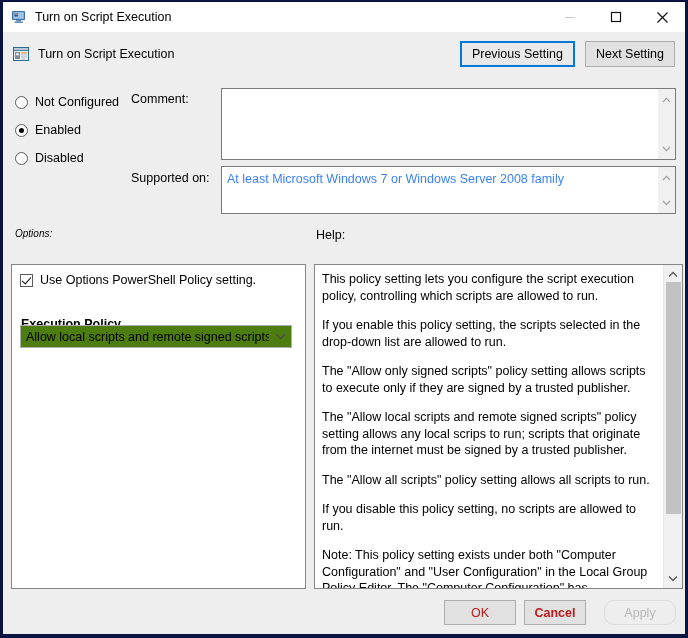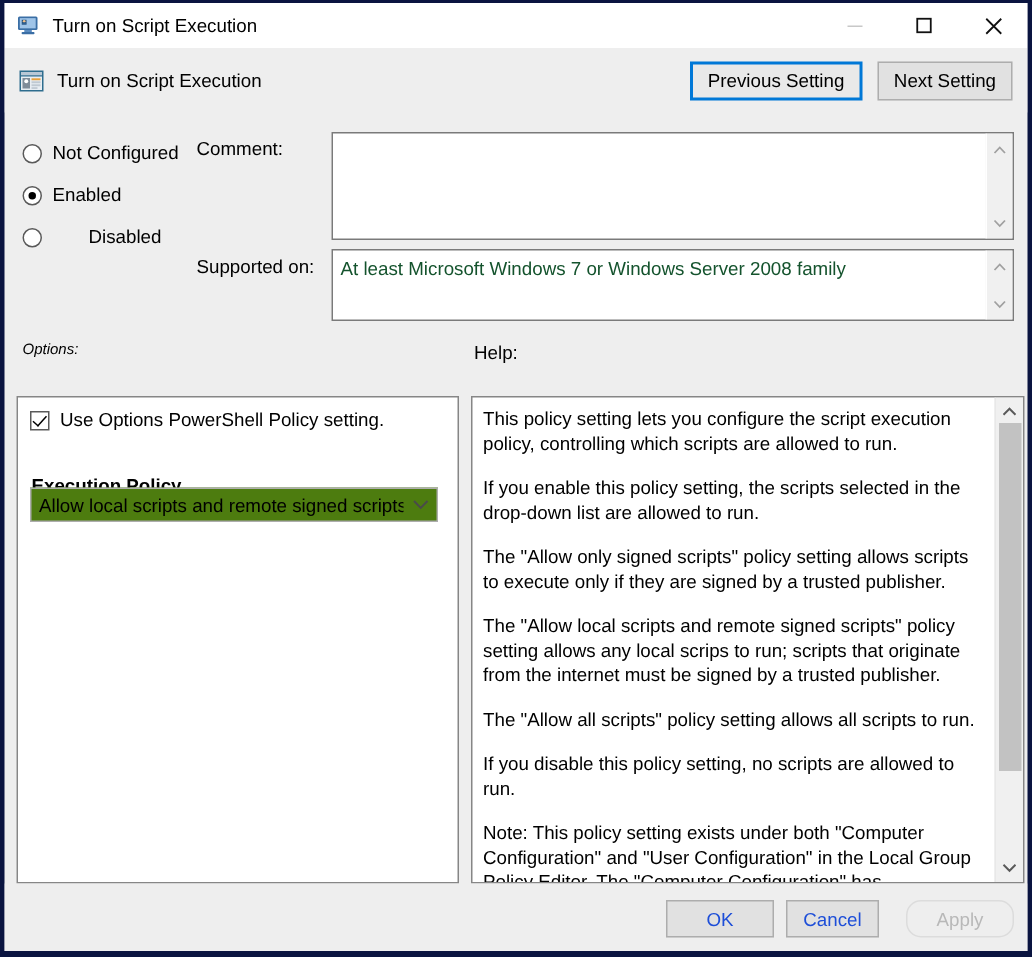--- a/index.html
+++ b/index.html
@@ -143,21 +143,21 @@
     background: #ffffff;
     border: 1px solid #7a7a7a;
     overflow: hidden;
   }
   .tb-inner {
     position: absolute;
     left: 0; top: 0; right: 17px; bottom: 0;
     padding: 4px 5px;
     font-size: 12.5px;
     line-height: 16px;
-    color: #14532d;
+    color: #3b82f6;
     overflow: hidden;
   }
   .tb-scroll {
     position: absolute;
     right: 0; top: 0; bottom: 0;
     width: 17px;
     background: #f0f0f0;
     border-left: 1px solid #ffffff;
   }
   .tb-scroll .arrow {
@@ -305,21 +305,21 @@
   }
   .dlgbtn {
     position: absolute;
     top: 11px;
     height: 25px;
     box-sizing: border-box;
     background: #e1e1e1;
     border: 1px solid #adadad;
     font-family: "Liberation Sans", sans-serif;
     font-size: 12.5px;
-    color: #1d4ed8;
+    color: #b91c1c;
     cursor: default;
     white-space: nowrap;
   }
   .dlgbtn.disabled {
     background: #eeeeee;
     border: 1px solid #dcdcdc;
     color: #b8b8b8;
   }
 </style>
 </head>
@@ -379,21 +379,21 @@
   <div id="topform">
 
     <div class="radio-row" style="top:20px;">
       <span class="radio"></span>
       <span>Not Configured</span>
     </div>
     <div class="radio-row" style="top:48px;">
       <span class="radio checked"></span>
       <span>Enabled</span>
     </div>
-    <div class="radio-row" style="top:76px;gap:24px;">
+    <div class="radio-row" style="top:76px;">
       <span class="radio"></span>
       <span>Disabled</span>
     </div>
 
     <div class="formlabel" style="left:128px; top:17px;">Comment:</div>
     <div class="textbox" style="left:218px; top:13px; width:455px; height:72px;">
       <div class="tb-inner"></div>
       <div class="tb-scroll">
         <div class="arrow up">
           <svg width="9" height="6" viewBox="0 0 9 6">
@@ -465,17 +465,17 @@
       <div class="arrow down">
         <svg width="10" height="7" viewBox="0 0 10 7">
             <path d="M1 1.5 L5 5.5 L9 1.5" stroke="#5a5a5a" stroke-width="1.3" fill="none"></path>
           </svg>
       </div>
     </div>
   </div>
 
   <div id="bottombar">
     <button class="dlgbtn" style="left:441px; width:72px;">OK</button>
-    <button class="dlgbtn" style="left:521px; width:62px;">Cancel</button>
+    <button class="dlgbtn" style="left:521px; width:62px;font-weight:bold;">Cancel</button>
     <button class="dlgbtn disabled" style="left:601px; width:72px;border-radius:10px;">Apply</button>
   </div>
 
 </div>
 
 </body></html>

